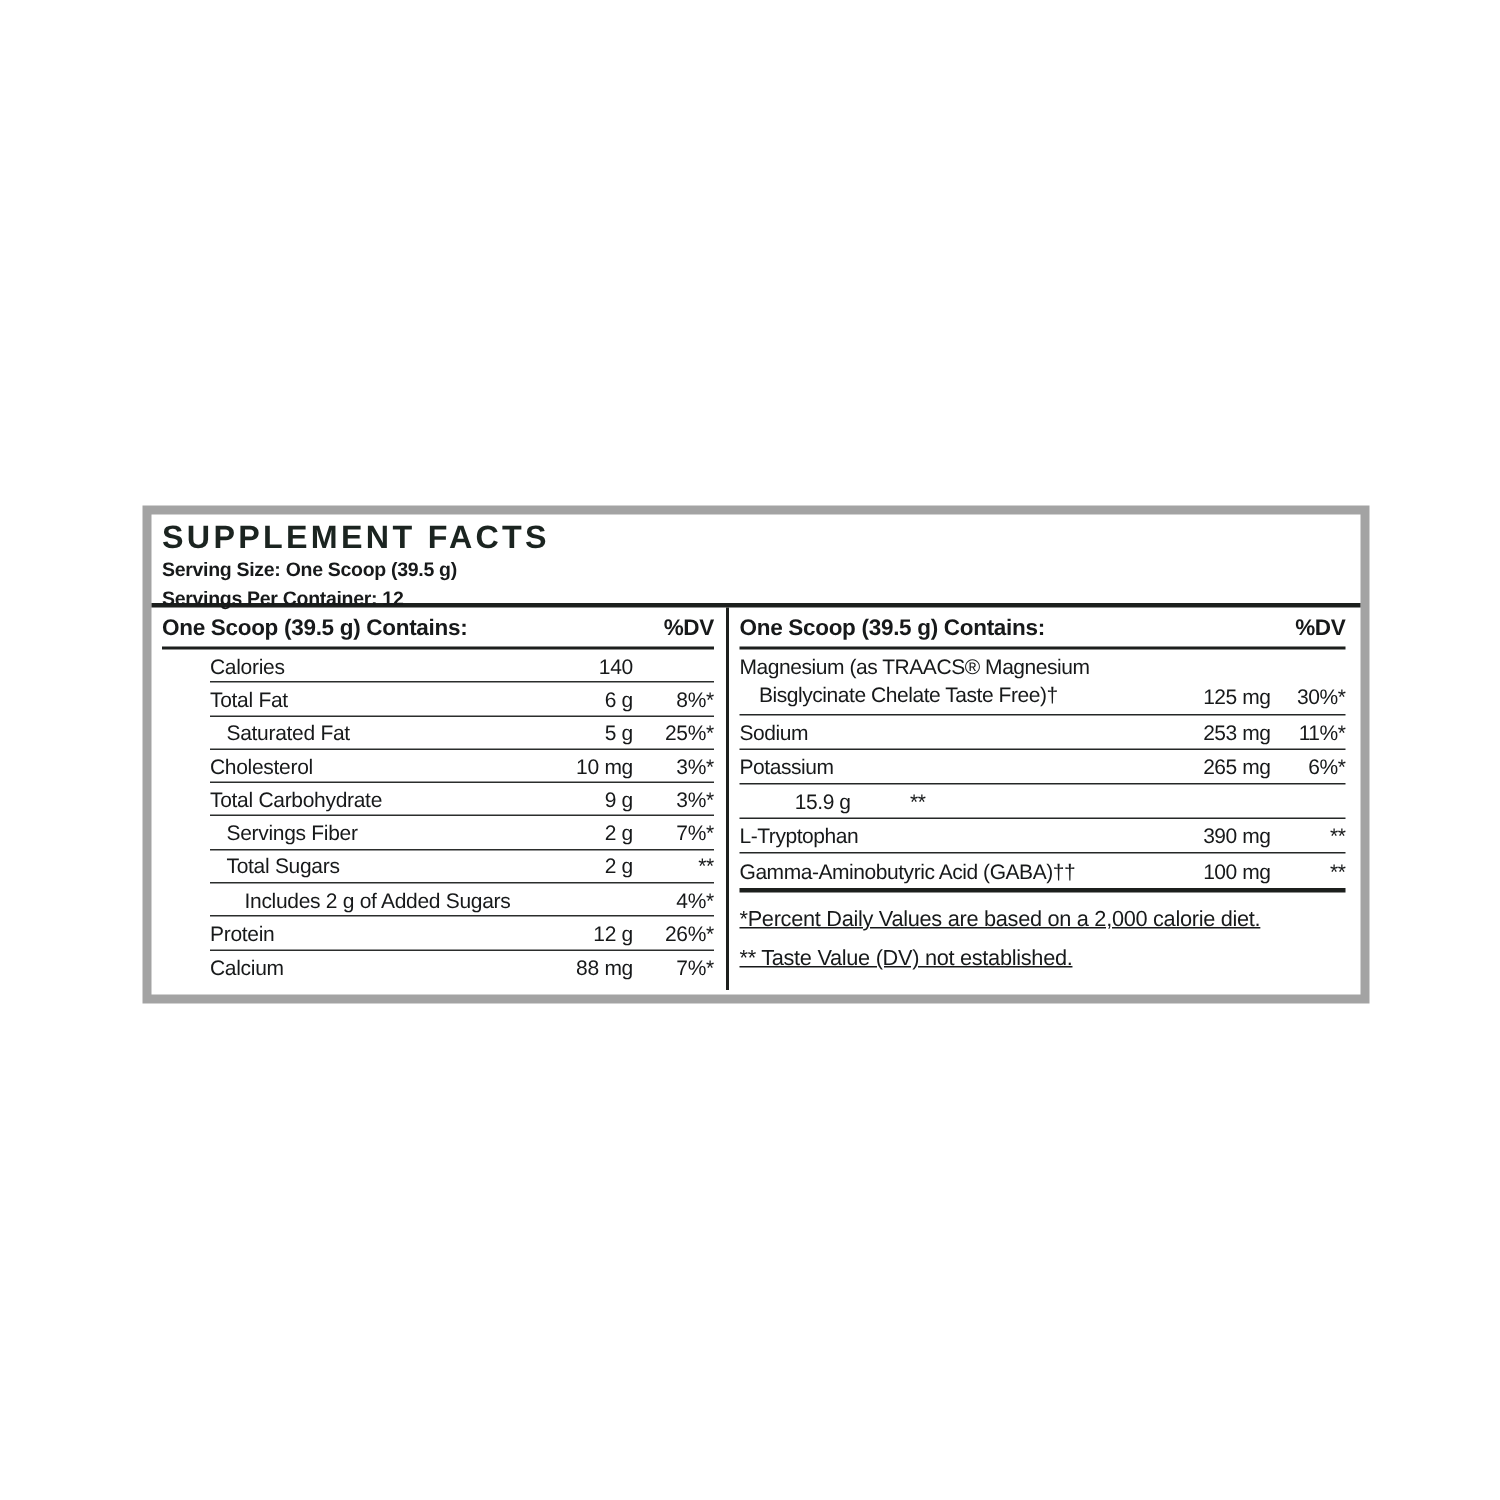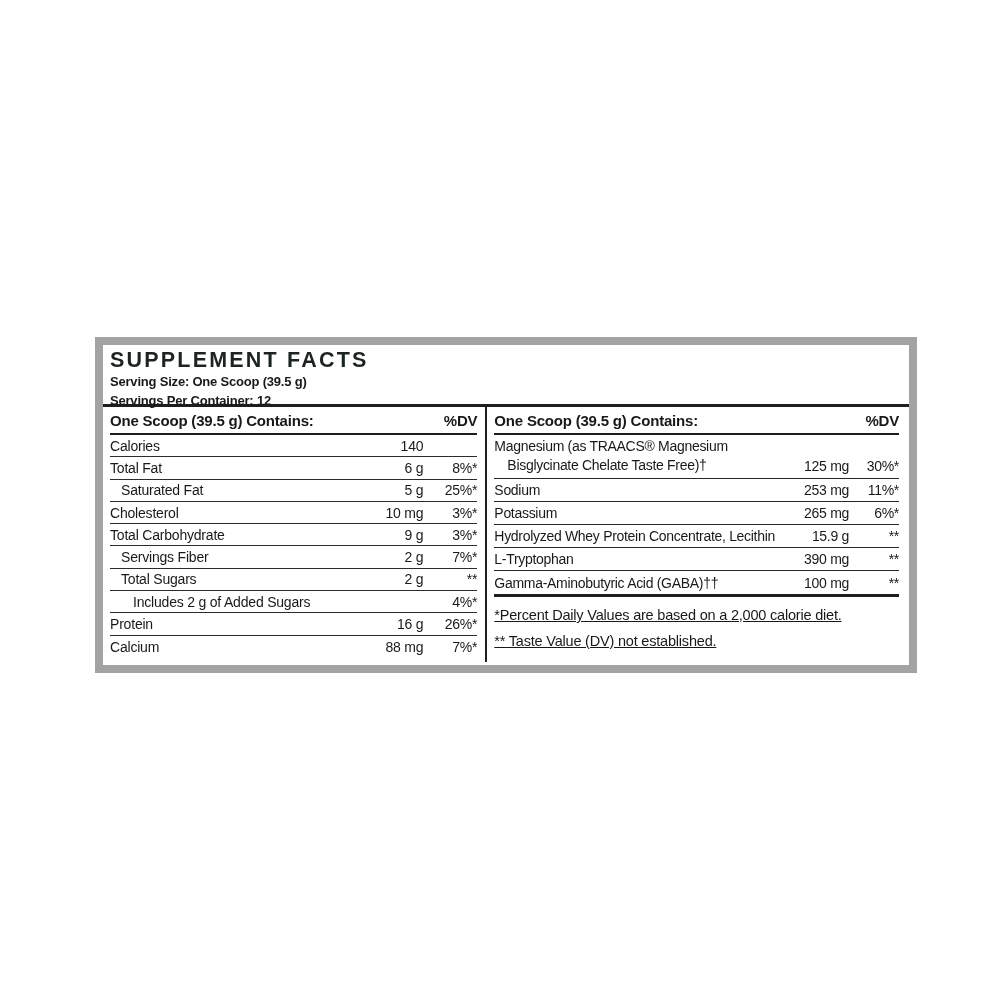--- a/index.html
+++ b/index.html
@@ -10,21 +10,21 @@
     background: #ffffff;
     font-family: "Liberation Sans", sans-serif;
     color: #17191a;
   }
   .facts-box {
     position: absolute;
     left: 95px;
     top: 337px;
     width: 806px;
     height: 320px;
-    border: 8px solid #a3a3a3;
+    border: 6px solid #a3a3a3;
     background: #ffffff;
     box-sizing: content-box;
   }
   .header-block {
     padding: 3px 8px 0 7px;
     border-bottom: 3px solid #1c1f1d;
     height: 62px;
     box-sizing: border-box;
   }
   .facts-title {
@@ -78,20 +78,21 @@
   .colhead .hdv { text-align: right; }
   .row {
     display: flex;
     align-items: center;
     height: 22.3px;
     border-bottom: 1px solid #2b2d2c;
     font-size: 14px;
     letter-spacing: -0.2px;
     flex: none;
     box-sizing: border-box;
+    margin-left: 32px;
   }
   .col-left .row:last-child { border-bottom: none; }
   .row .n { flex: 1; white-space: nowrap; }
   .row .amt { width: 64px; text-align: right; white-space: nowrap; }
   .row .dv { width: 54px; text-align: right; white-space: nowrap; }
   .i1 .n { padding-left: 11px; }
   .i2 .n { padding-left: 23px; }
   .rrow {
     display: flex;
     align-items: center;
@@ -177,21 +178,21 @@
         <span class="amt">2 g</span>
         <span class="dv">**</span>
       </div>
       <div class="row i2">
         <span class="n">Includes 2 g of Added Sugars</span>
         <span class="amt"></span>
         <span class="dv">4%*</span>
       </div>
       <div class="row">
         <span class="n">Protein</span>
-        <span class="amt">16 g</span>
+        <span class="amt">12 g</span>
         <span class="dv">26%*</span>
       </div>
       <div class="row">
         <span class="n">Calcium</span>
         <span class="amt">88 mg</span>
         <span class="dv">7%*</span>
       </div>
     </div>
 
     <div class="divider"></div>
@@ -211,21 +212,20 @@
         <span class="n">Sodium</span>
         <span class="amt">253 mg</span>
         <span class="dv">11%*</span>
       </div>
       <div class="rrow">
         <span class="n">Potassium</span>
         <span class="amt">265 mg</span>
         <span class="dv">6%*</span>
       </div>
       <div class="rrow">
-        <span class="n">Hydrolyzed Whey Protein Concentrate, Lecithin</span>
         <span class="amt">15.9 g</span>
         <span class="dv">**</span>
       </div>
       <div class="rrow">
         <span class="n">L-Tryptophan</span>
         <span class="amt">390 mg</span>
         <span class="dv">**</span>
       </div>
       <div class="rrow last">
         <span class="n">Gamma-Aminobutyric Acid (GABA)††</span>

